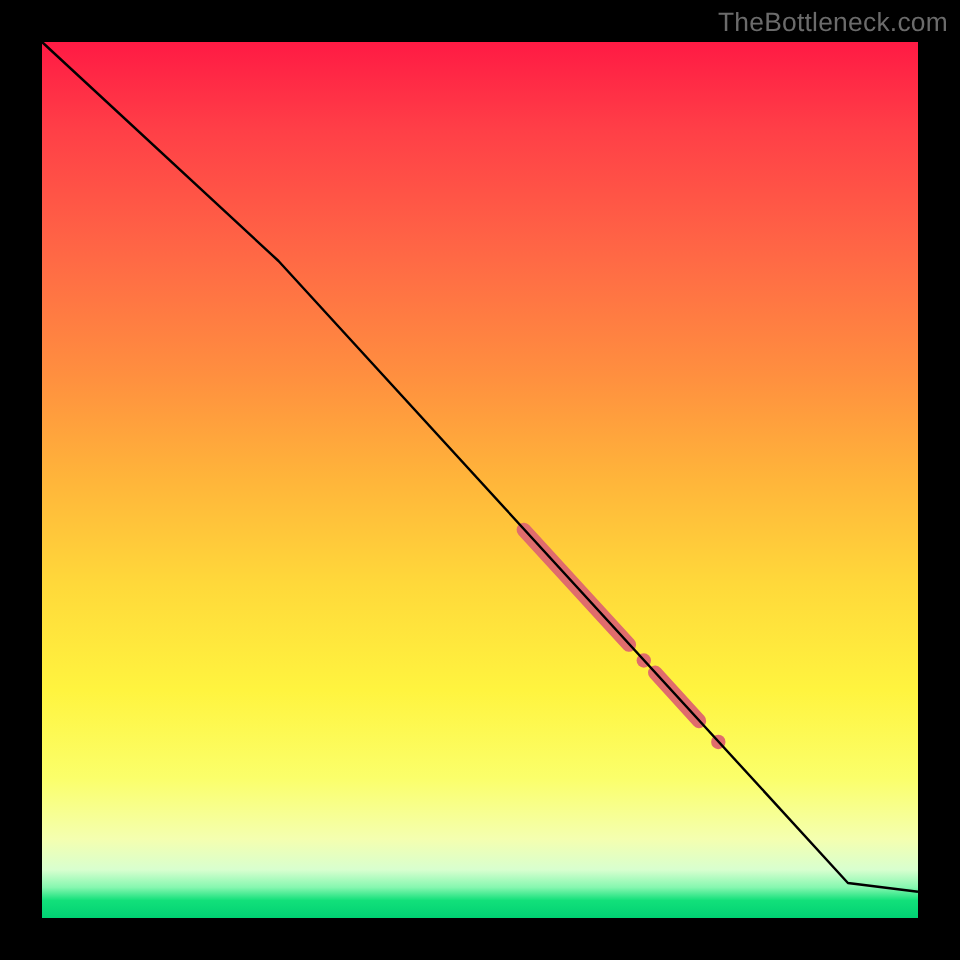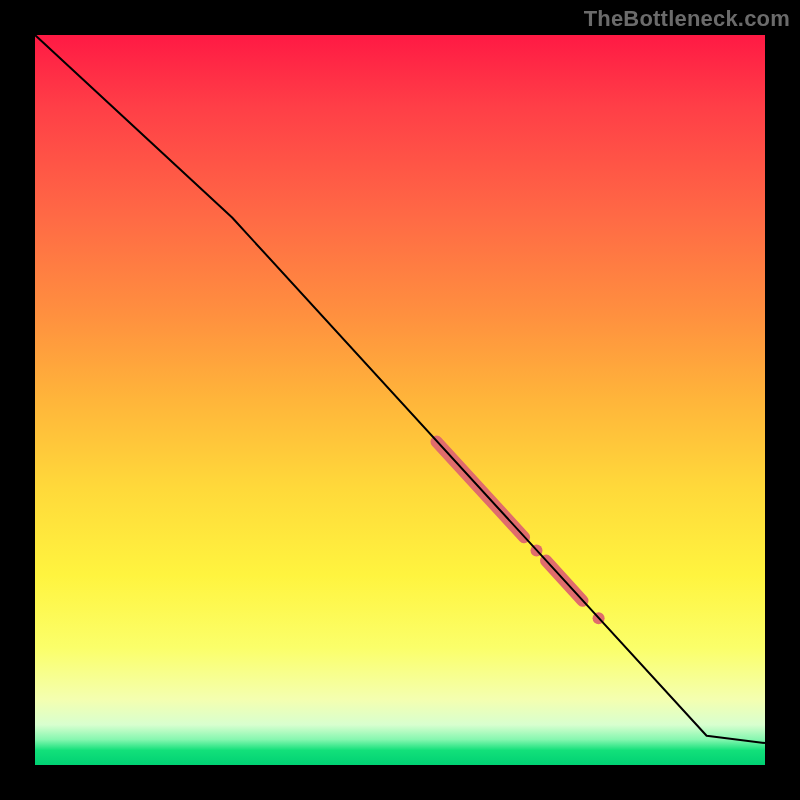--- a/index.html
+++ b/index.html
@@ -8,21 +8,20 @@
     width: 800px;
     height: 800px;
     background: #000;
     font-family: Arial, Helvetica, sans-serif;
     overflow: hidden;
   }
   .stage {
     position: relative;
     width: 800px;
     height: 800px;
-    font-weight: bold;
   }
   .plot-area {
     position: absolute;
     left: 35px;
     top: 35px;
     width: 730px;
     height: 730px;
     
     background: linear-gradient(
       to bottom,

